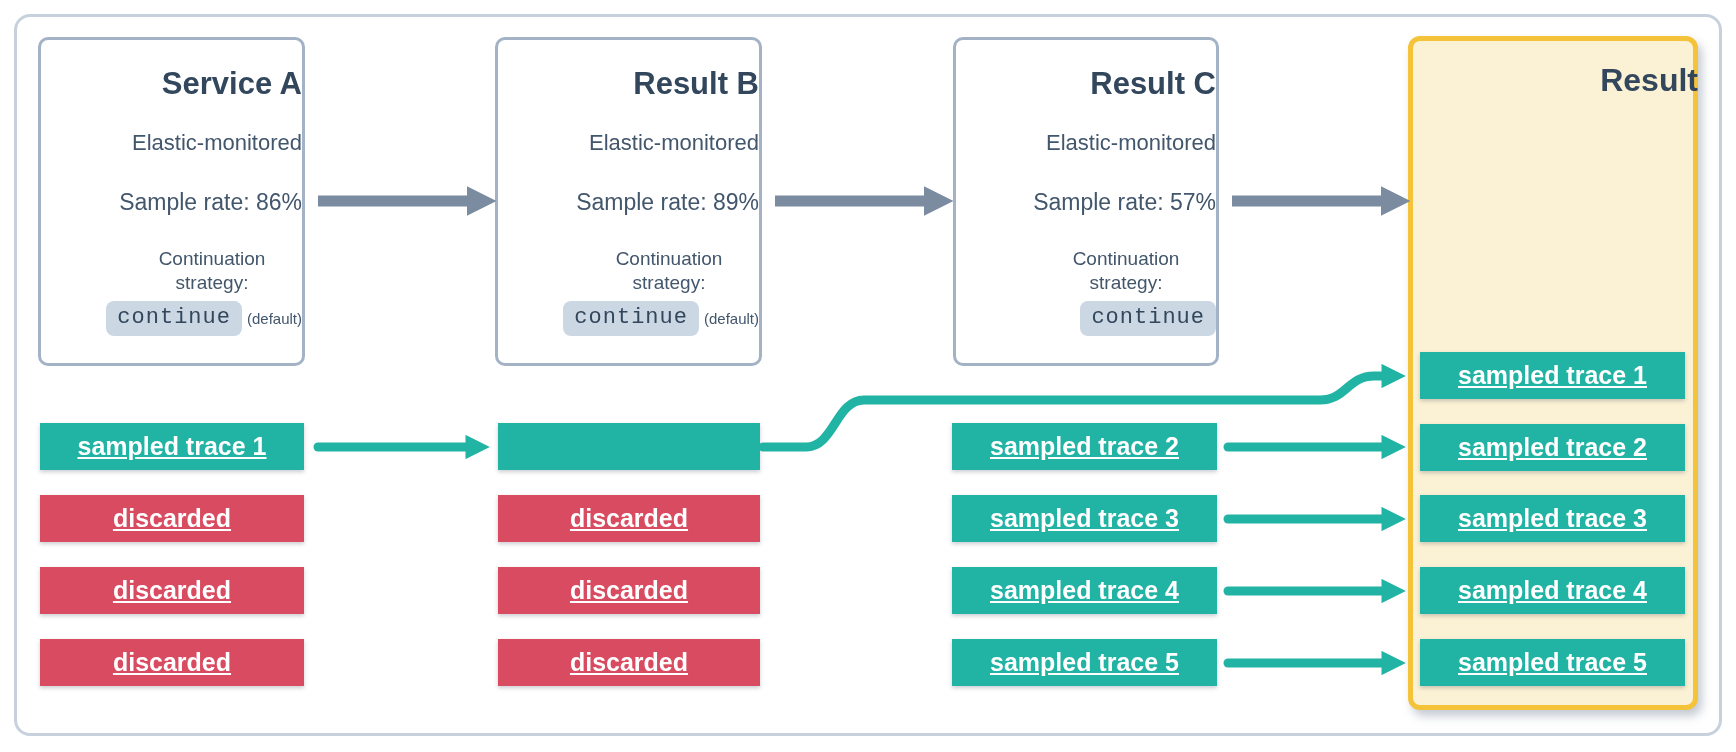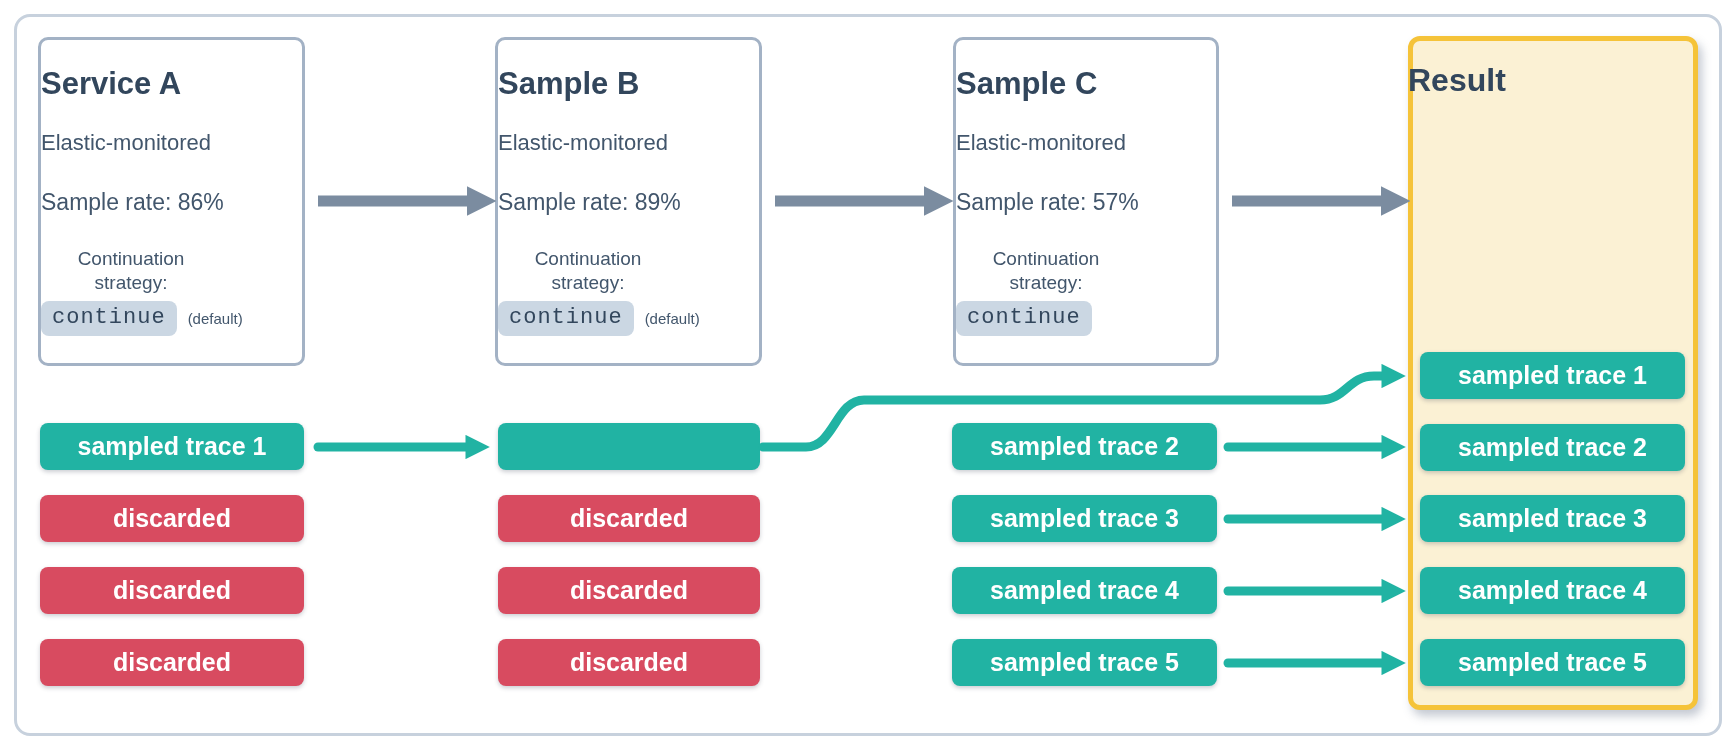--- a/index.html
+++ b/index.html
@@ -15,39 +15,39 @@
     position: absolute;
     left: 14px; top: 14px; width: 1708px; height: 722px;
     border: 3px solid var(--frame_border);
     border-radius: 16px;
   }
   .service-box {
     position: absolute;
     top: 37px; height: 329px;
     border: 3px solid var(--service_border);
     border-radius: 10px;
-    display: flex; flex-direction: column; align-items: flex-start;
+    display: flex; flex-direction: column; align-items: flex-end;
     text-align: center;
   }
   .service-box.a { left: 38px;  width: 267px; }
   .service-box.b { left: 495px; width: 267px; }
   .service-box.c { left: 953px; width: 266px; }
   .service-title {
     margin-top: 26px;
     font-size: 31px; font-weight: 700; color: var(--text_dark);
   }
   .service-monitored { margin-top: 28px; font-size: 22px; color: var(--text_body); }
   .service-sample    { margin-top: 33px; font-size: 23px; color: var(--text_body); }
   .service-strategy  {
     margin-top: 31px; font-size: 19px; color: var(--text_body);
     width: 180px; line-height: 1.28;
   }
   .strategy-row {
     margin-top: 5px;
-    display: flex; align-items: center; gap: 11px;
+    display: flex; align-items: center; gap: 5px;
   }
   .code-badge {
     font-family: "Liberation Mono", monospace;
     font-size: 22px; letter-spacing: 1px;
     color: var(--text_dark);
     background: var(--code_bg);
     border-radius: 8px;
     padding: 4px 11px 6px 11px;
   }
   .strategy-note { font-size: 15px; color: var(--text_body); }
@@ -56,31 +56,32 @@
     position: absolute;
     left: 1408px; top: 36px; width: 290px; height: 674px;
     background: var(--result_bg);
     border: 5px solid var(--result_border);
     border-radius: 12px;
     box-shadow: 4px 6px 10px rgba(125,136,156,0.45);
   }
   .result-title {
     position: absolute;
     left: 1408px; top: 62px; width: 290px;
-    text-align: left;
+    text-align: right;
     font-size: 32px; font-weight: 700; color: var(--text_dark);
   }
 
   .badge {
     position: absolute;
     height: 47px;
-    border-radius: 8px;
+    border-radius: 0;
     display: flex; align-items: center; justify-content: center;
     font-size: 25px; font-weight: 600; color: #ffffff;
     box-shadow: 0 2px 4px rgba(50,60,80,0.25);
+    text-decoration: underline;
   }
   .badge.sampled   { background: var(--teal); }
   .badge.discarded { background: var(--red); }
 
   .col-a { left: 40px;   width: 264px; }
   .col-b { left: 498px;  width: 262px; }
   .col-c { left: 952px;  width: 265px; }
   .col-r { left: 1420px; width: 265px; }
 
   .row-0 { top: 423px; }
@@ -111,32 +112,32 @@
     <div class="service-monitored">Elastic-monitored</div>
     <div class="service-sample">Sample rate: 86%</div>
     <div class="service-strategy">Continuation strategy:</div>
     <div class="strategy-row">
       <span class="code-badge">continue</span>
       <span class="strategy-note">(default)</span>
     </div>
   </div>
 
   <div class="service-box b">
-    <div class="service-title">Sample B</div>
+    <div class="service-title">Result B</div>
     <div class="service-monitored">Elastic-monitored</div>
     <div class="service-sample">Sample rate: 89%</div>
     <div class="service-strategy">Continuation strategy:</div>
     <div class="strategy-row">
       <span class="code-badge">continue</span>
       <span class="strategy-note">(default)</span>
     </div>
   </div>
 
   <div class="service-box c">
-    <div class="service-title">Sample C</div>
+    <div class="service-title">Result C</div>
     <div class="service-monitored">Elastic-monitored</div>
     <div class="service-sample">Sample rate: 57%</div>
     <div class="service-strategy">Continuation strategy:</div>
     <div class="strategy-row">
       <span class="code-badge">continue</span>
     </div>
   </div>
 
   <div class="result-box"></div>
   <div class="result-title">Result</div>

